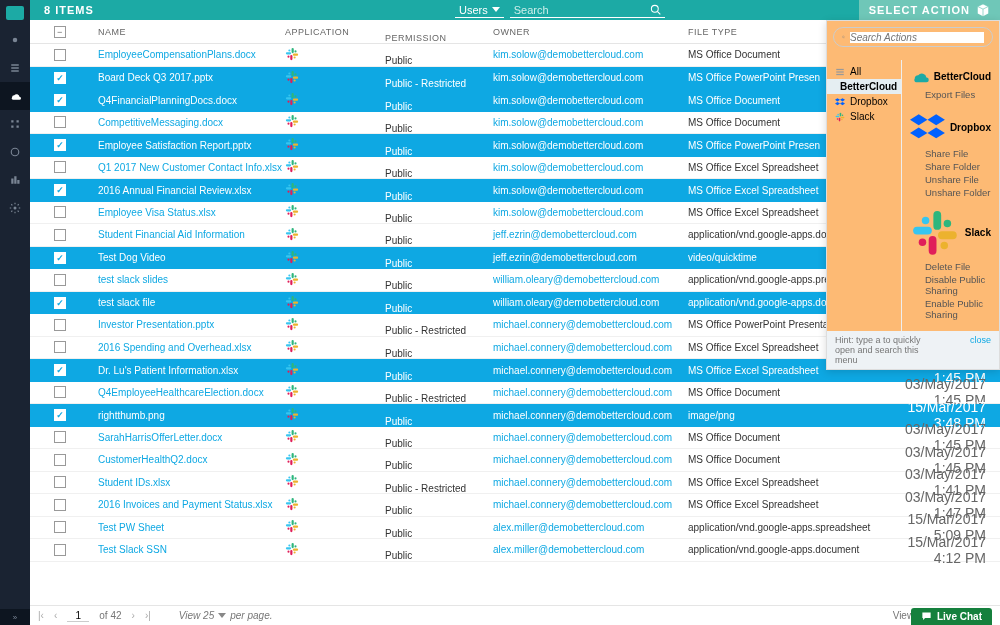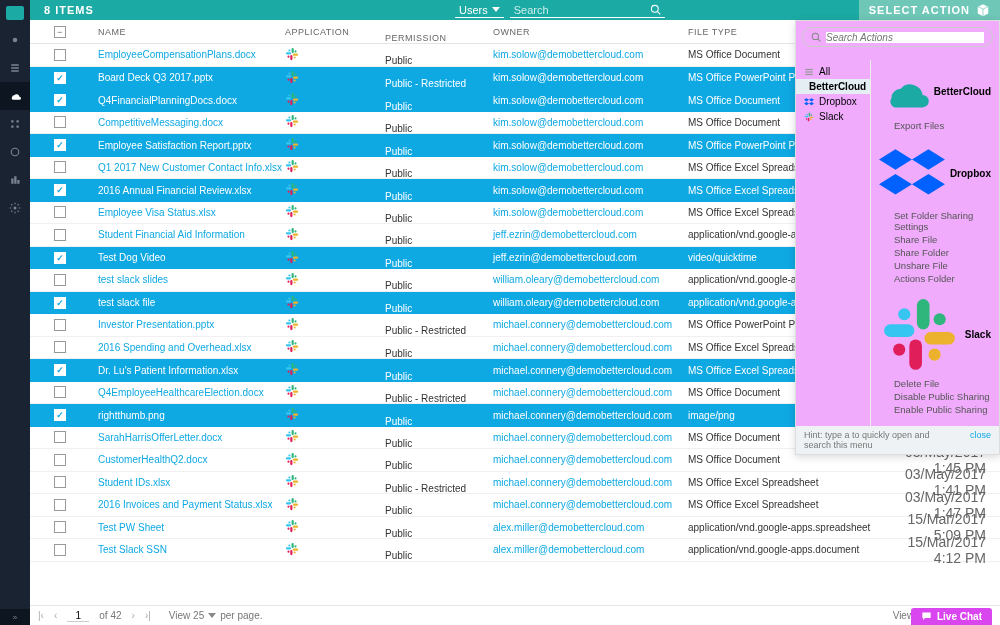--- a/index.html
+++ b/index.html
@@ -47,36 +47,36 @@
 .head-chk { width:12px; height:12px; border:1px solid #999; background:#fff; display:flex; align-items:center; justify-content:center; color:#666; }
 
 .app-icon { width:14px; height:14px; }
 
 .footer { position:absolute; left:30px; right:0; bottom:0; height:20px; background:#fff; border-top:1px solid #e5e5e5; display:flex; align-items:center; font-size:10px; color:#777; padding:0 8px; }
 .footer .pager { display:flex; align-items:center; gap:10px; }
 .footer .pager .pg { cursor:pointer; color:#aaa; }
 .footer .pg-in { width:22px; text-align:center; border:none; border-bottom:1px solid #ccc; font-size:10px; }
 .footer .viewing { margin-left:auto; }
 
-.action-panel { position:absolute; right:0; top:20px; width:205px; background:#f0abfc; border:1px solid #ddd; box-shadow:0 2px 8px rgba(0,0,0,0.15); z-index:50; font-size:10px; }
+.action-panel { position:absolute; right:0; top:20px; width:174px; background:#fdba74; border:1px solid #ddd; box-shadow:0 2px 8px rgba(0,0,0,0.15); z-index:50; font-size:10px; }
 .action-panel .search-act { margin:6px; height:20px; border:1px solid #ccc; border-radius:10px; display:flex; align-items:center; padding:0 8px; gap:5px; color:#888; }
 .action-panel .search-act input { border:none; outline:none; font-size:10px; font-style:italic; flex:1; }
 .action-panel .cols { display:flex;margin-top:13px; }
 .action-panel .left-col { width:75px; border-right:1px solid #eee; padding:4px 0; }
 .action-panel .right-col { flex:1; padding:4px 0; }
 .action-panel .svc { display:flex; align-items:center; gap:5px; padding:2px 8px; cursor:pointer; }
 .action-panel .svc.active { background:#e5eef2; font-weight:600; }
 .action-panel .svc .micon { width:10px; height:10px; }
 .action-panel .grp { padding:3px 8px 6px; }
 .action-panel .grp-title { font-weight:600; display:flex; align-items:center; gap:5px; margin-bottom:2px; }
 .action-panel .grp-item { padding:1px 0 1px 15px; color:#555; font-size:9.5px; cursor:pointer; }
 .action-panel .hint { background:#eef2f5; padding:4px 8px; font-size:9px; color:#777; display:flex; justify-content:space-between; }
 .action-panel .hint a { color:#0ea8e3; cursor:pointer;margin-left:36px; }
 
-.chat { position:absolute; right:8px; bottom:0; background:#d946ef; color:#fff; font-size:10px; font-weight:700; padding:3px 10px; border-radius:3px 3px 0 0; display:flex; align-items:center; gap:5px; z-index:60; cursor:pointer; }
+.chat { position:absolute; right:8px; bottom:0; background:#15803d; color:#fff; font-size:10px; font-weight:700; padding:3px 10px; border-radius:3px 3px 0 0; display:flex; align-items:center; gap:5px; z-index:60; cursor:pointer; }
 
 .tri { width:0; height:0; border-left:4px solid transparent; border-right:4px solid transparent; border-top:5px solid #fff; display:inline-block; }
 </style>
 </head>
 <body>
 
 <div class="leftnav">
   <div class="brand"></div>
   <div class="nav-item">
       <svg viewBox="0 0 16 16">
@@ -675,25 +675,24 @@
           </div>
           <div class="grp-item">Export Files</div>
         </div>
         <div class="grp">
           <div class="grp-title">
             <svg class="micon" viewBox="0 0 16 16">
               <path d="M4 2l4 2.5L4 7 0 4.5zM12 2l4 2.5L12 7 8 4.5zM4 8l4 2.5L4 13 0 10.5zM12 8l4 2.5L12 13 8 10.5z" fill="#0061ff"></path>
             </svg>
             <span>Dropbox</span>
           </div>
-          <div class="grp-item">Set Folder Sharing Settings</div>
           <div class="grp-item">Share File</div>
           <div class="grp-item">Share Folder</div>
           <div class="grp-item">Unshare File</div>
-          <div class="grp-item">Actions Folder</div>
+          <div class="grp-item">Unshare Folder</div>
         </div>
         <div class="grp">
           <div class="grp-title">
             <svg class="micon" viewBox="0 0 16 16">
               <rect x="1" y="6" width="6" height="2.5" rx="1.25" fill="#36C5F0"></rect>
               <rect x="9" y="7.5" width="6" height="2.5" rx="1.25" fill="#ECB22E"></rect>
               <rect x="6" y="9" width="2.5" height="6" rx="1.25" fill="#E01E5A"></rect>
               <rect x="7.5" y="1" width="2.5" height="6" rx="1.25" fill="#2EB67D"></rect>
               <circle cx="4" cy="11" r="1.2" fill="#E01E5A"></circle>
               <circle cx="12" cy="5" r="1.2" fill="#2EB67D"></circle>
@@ -715,21 +714,21 @@
 </div>
 
 <div class="footer">
   <div class="pager">
     <span class="pg">|‹</span>
     <span class="pg">‹</span>
     <input class="pg-in" value="1" style="">
     <span>of 42</span>
     <span class="pg">›</span>
     <span class="pg">›|</span>
-    <span style="margin-left:8px;display:flex;align-items:center;gap:4px;">
+    <span style="margin-left:18px;display:flex;align-items:center;gap:4px;font-style:italic;">
       <span>View 25</span>
       <span class="tri" style="border-top-color:#888"></span>
       <span>per page.</span>
     </span>
   </div>
   <span class="viewing">Viewing 1 - 25 of 1041</span>
 </div>
 
 <div class="chat">
   <svg width="11" height="11" viewBox="0 0 16 16" fill="#fff">

